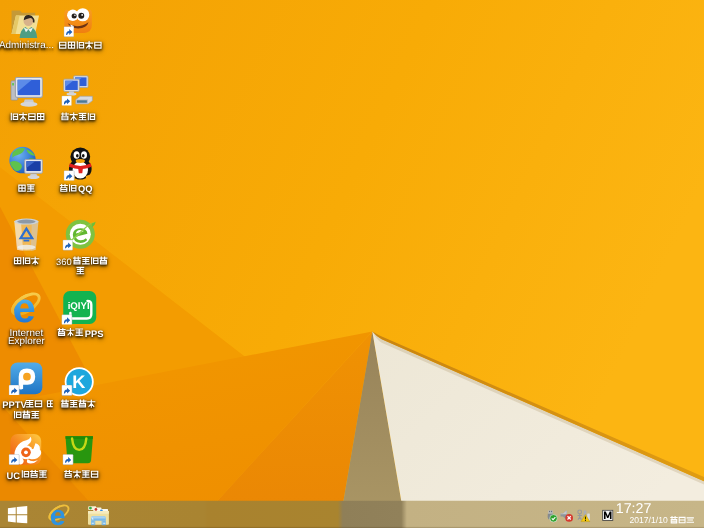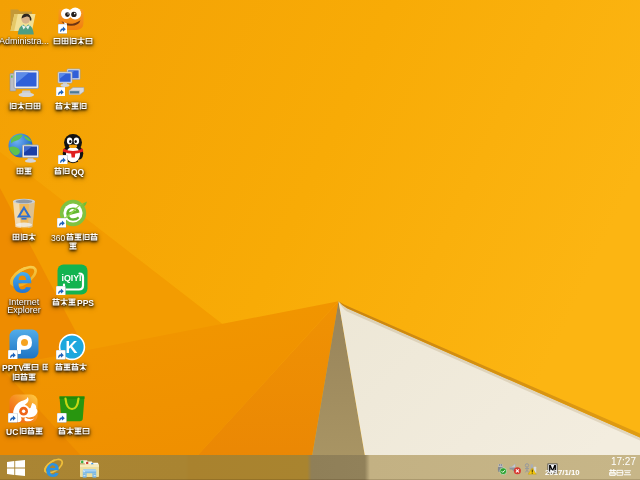--- a/index.html
+++ b/index.html
@@ -428,21 +428,21 @@
 <rect x="9.8" y="3.8" width="2.4" height="6.6" rx="0.5" fill="#D9DCDF"></rect>
 <path d="M8.2,4.8 L12.2,11.2 L4.2,11.2 Z" fill="#F7C90E" stroke="#B8960A" stroke-width="0.4"></path>
 <rect x="7.75" y="6.6" width="1" height="2.5" fill="#332F00"></rect>
 <rect x="7.75" y="9.6" width="1" height="1" fill="#332F00"></rect>
 </svg>
 <svg class="abs" style="left:546.5px;top:462.8px" width="11" height="11" viewBox="0 0 11 11">
 <rect x="0.5" y="0.5" width="10" height="10" fill="#4a4a4a"></rect>
 <rect x="1.3" y="1.3" width="8.4" height="8.4" fill="#f4f4f4"></rect>
 <path d="M2.1,8.9 L2.1,2.1 L3.7,2.1 L5.5,6.2 L7.3,2.1 L8.9,2.1 L8.9,8.9 L7.5,8.9 L7.5,4.6 L6.1,7.9 L4.9,7.9 L3.5,4.6 L3.5,8.9 Z" fill="#000"></path>
 </svg>
-<div class="abs" style="left:564px;top:458.3px;width:72px;text-align:right;color:#fff;font-size:10px;line-height:7.8px;">17:27</div>
-<div class="abs" style="left:545px;top:469.2px;width:62px;text-align:left;color:#fff;font-size:7.8px;line-height:7.8px;font-weight:bold;">2017/1/10</div>
+<div class="abs" style="left:540px;top:458.3px;width:72px;text-align:center;color:#fff;font-size:13px;line-height:7.8px;">17:27</div>
+<div class="abs" style="left:545px;top:469.2px;width:62px;text-align:right;color:#fff;font-size:7.8px;line-height:7.8px;">2017/1/10</div>
 <svg class="abs" style="left:609px;top:469.2px" width="24" height="9" viewBox="0 0 24 9">
       <g fill="none" stroke="#fff" stroke-width="1.30" stroke-linecap="square">
         <path d="M1.0,2.0 H9.0 M2.6,0.6 V3.4 M6.4,0.6 V3.4 M1.6,4.6 H8.4 V8.6 H1.6 Z M1.6,6.6 H8.4" transform="translate(0.00,0.00) scale(0.740)"></path>
         <path d="M1.4,1.8 H8.6 V8.4 H1.4 Z M1.4,5.0 H8.6" transform="translate(7.40,0.00) scale(0.740)"></path>
         <path d="M1.2,2.4 H8.8 M2.2,5.0 H7.8 M1.0,7.8 H9.0" transform="translate(14.80,0.00) scale(0.740)"></path>
       </g>
     </svg>
 </div>
 </body></html>

